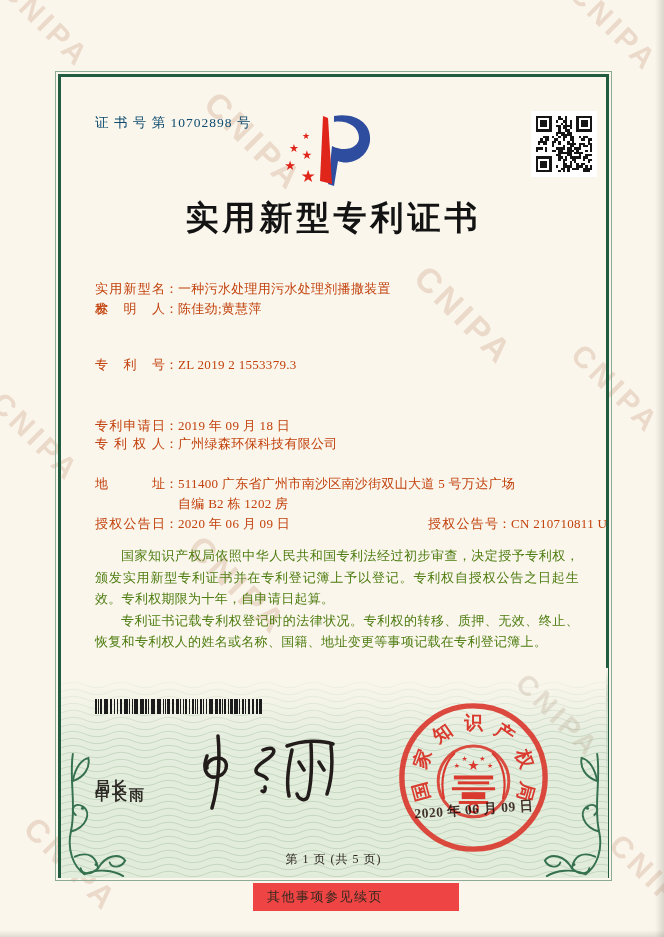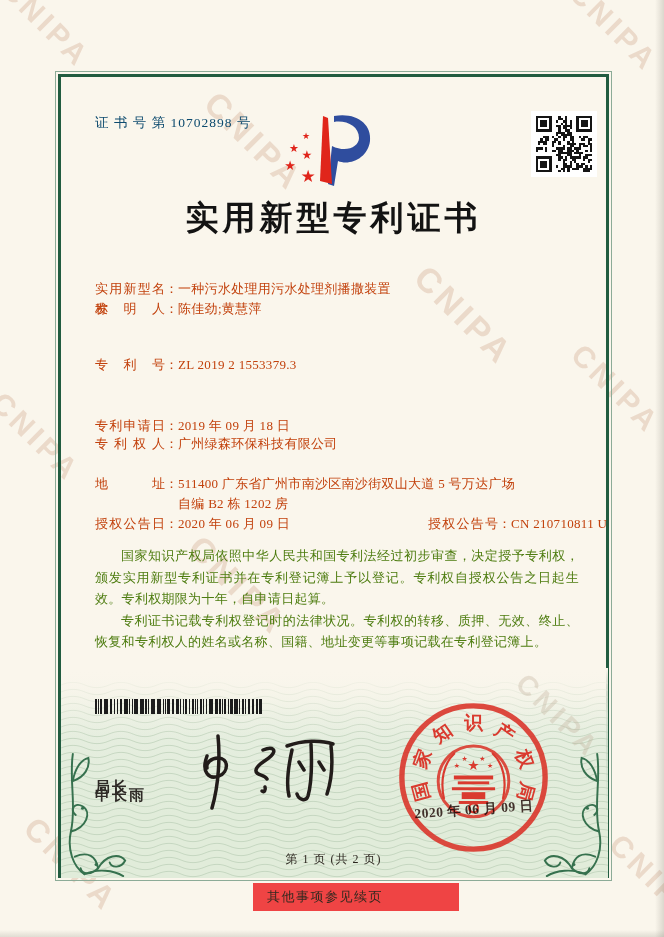--- a/index.html
+++ b/index.html
@@ -498,21 +498,21 @@
       <rect x="-22" y="6" width="44" height="3" fill="#d93025"></rect>
       <rect x="-12" y="11" width="24" height="7" fill="#d93025"></rect>
       <rect x="-15" y="20" width="30" height="3" fill="#d93025"></rect>
       <circle cx="0" cy="27" r="4.5" fill="none" stroke="#d93025" stroke-width="2.2"></circle>
       <path d="M-30,18 C-34,0 -31,-18 -19,-29" fill="none" stroke="#d93025" stroke-width="2.2"></path>
       <path d="M30,18 C34,0 31,-18 19,-29" fill="none" stroke="#d93025" stroke-width="2.2"></path>
     </g>
   </svg>
   <div class="seal-date">2020 年 06 月 09 日</div>
 
-  <div class="page-info">第 1 页 (共 2 页)</div>
+  <div class="page-info">第 1 页 (共 5 页)</div>
 
   <div class="next-note-box">
     <div class="next-note">其他事项参见续页</div>
   </div>
 </div>
 
 <div class="edge-right"></div>
 <div class="edge-bottom"></div>
 
 </body></html>

